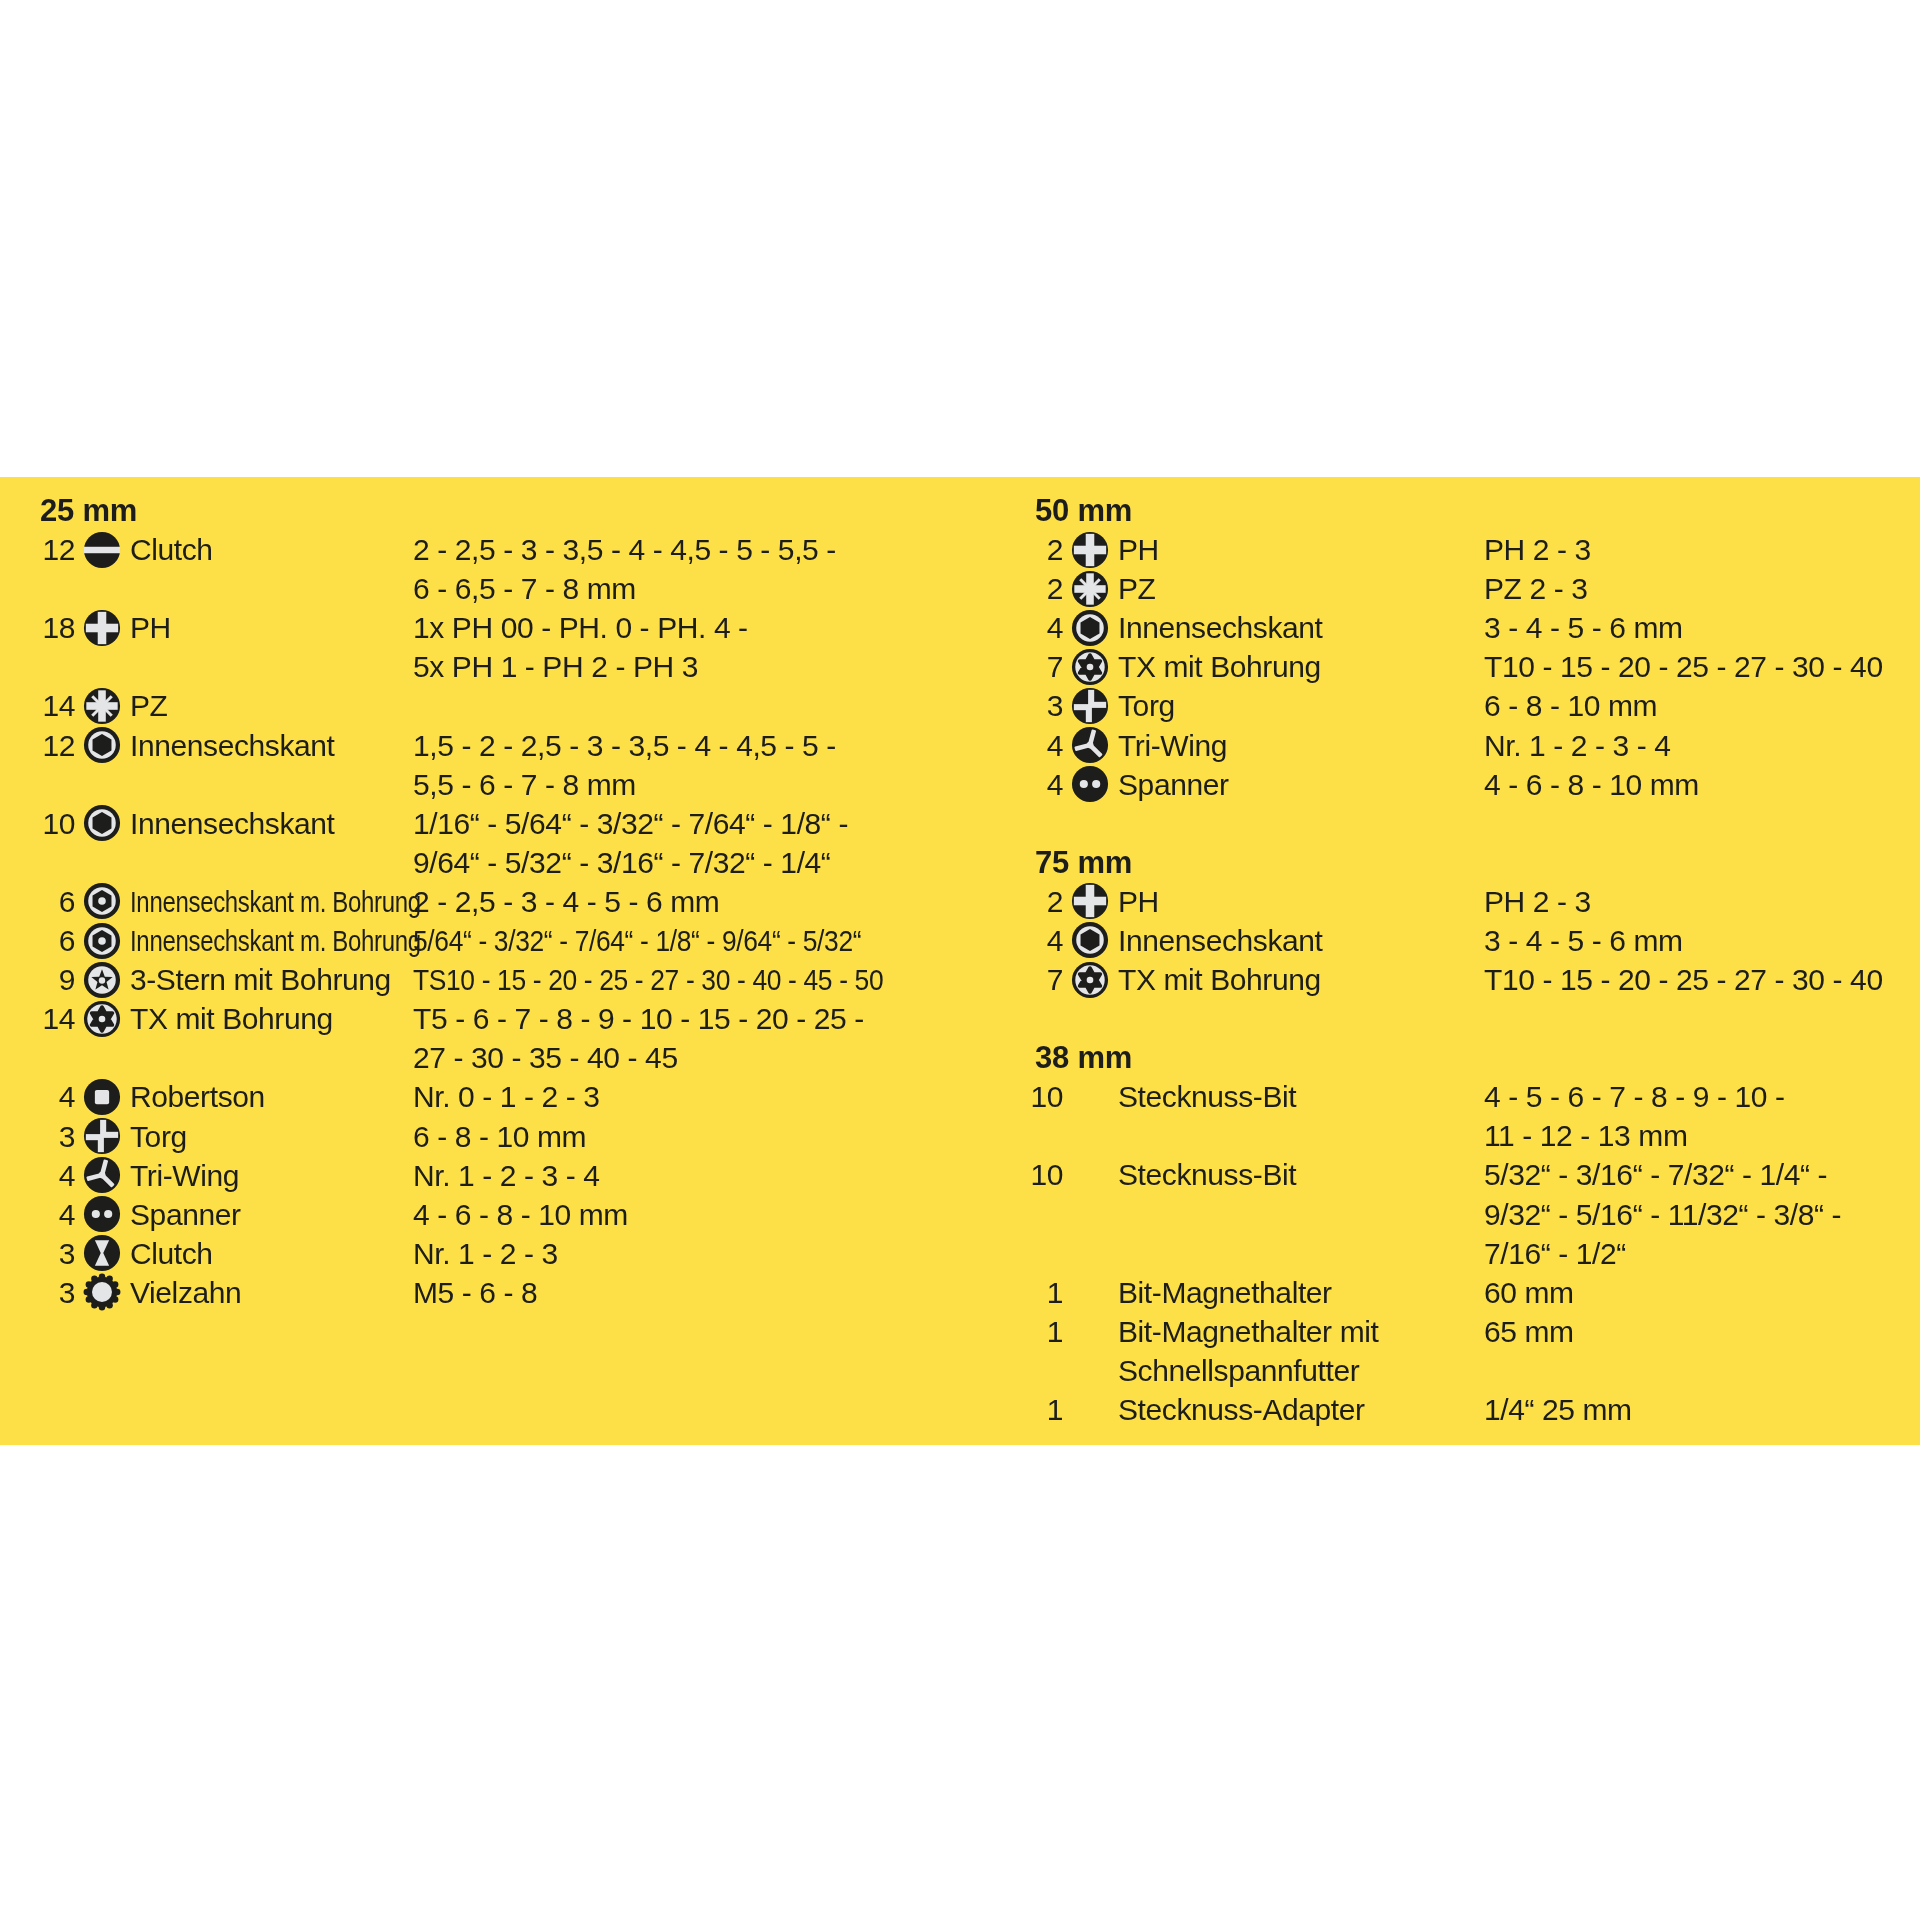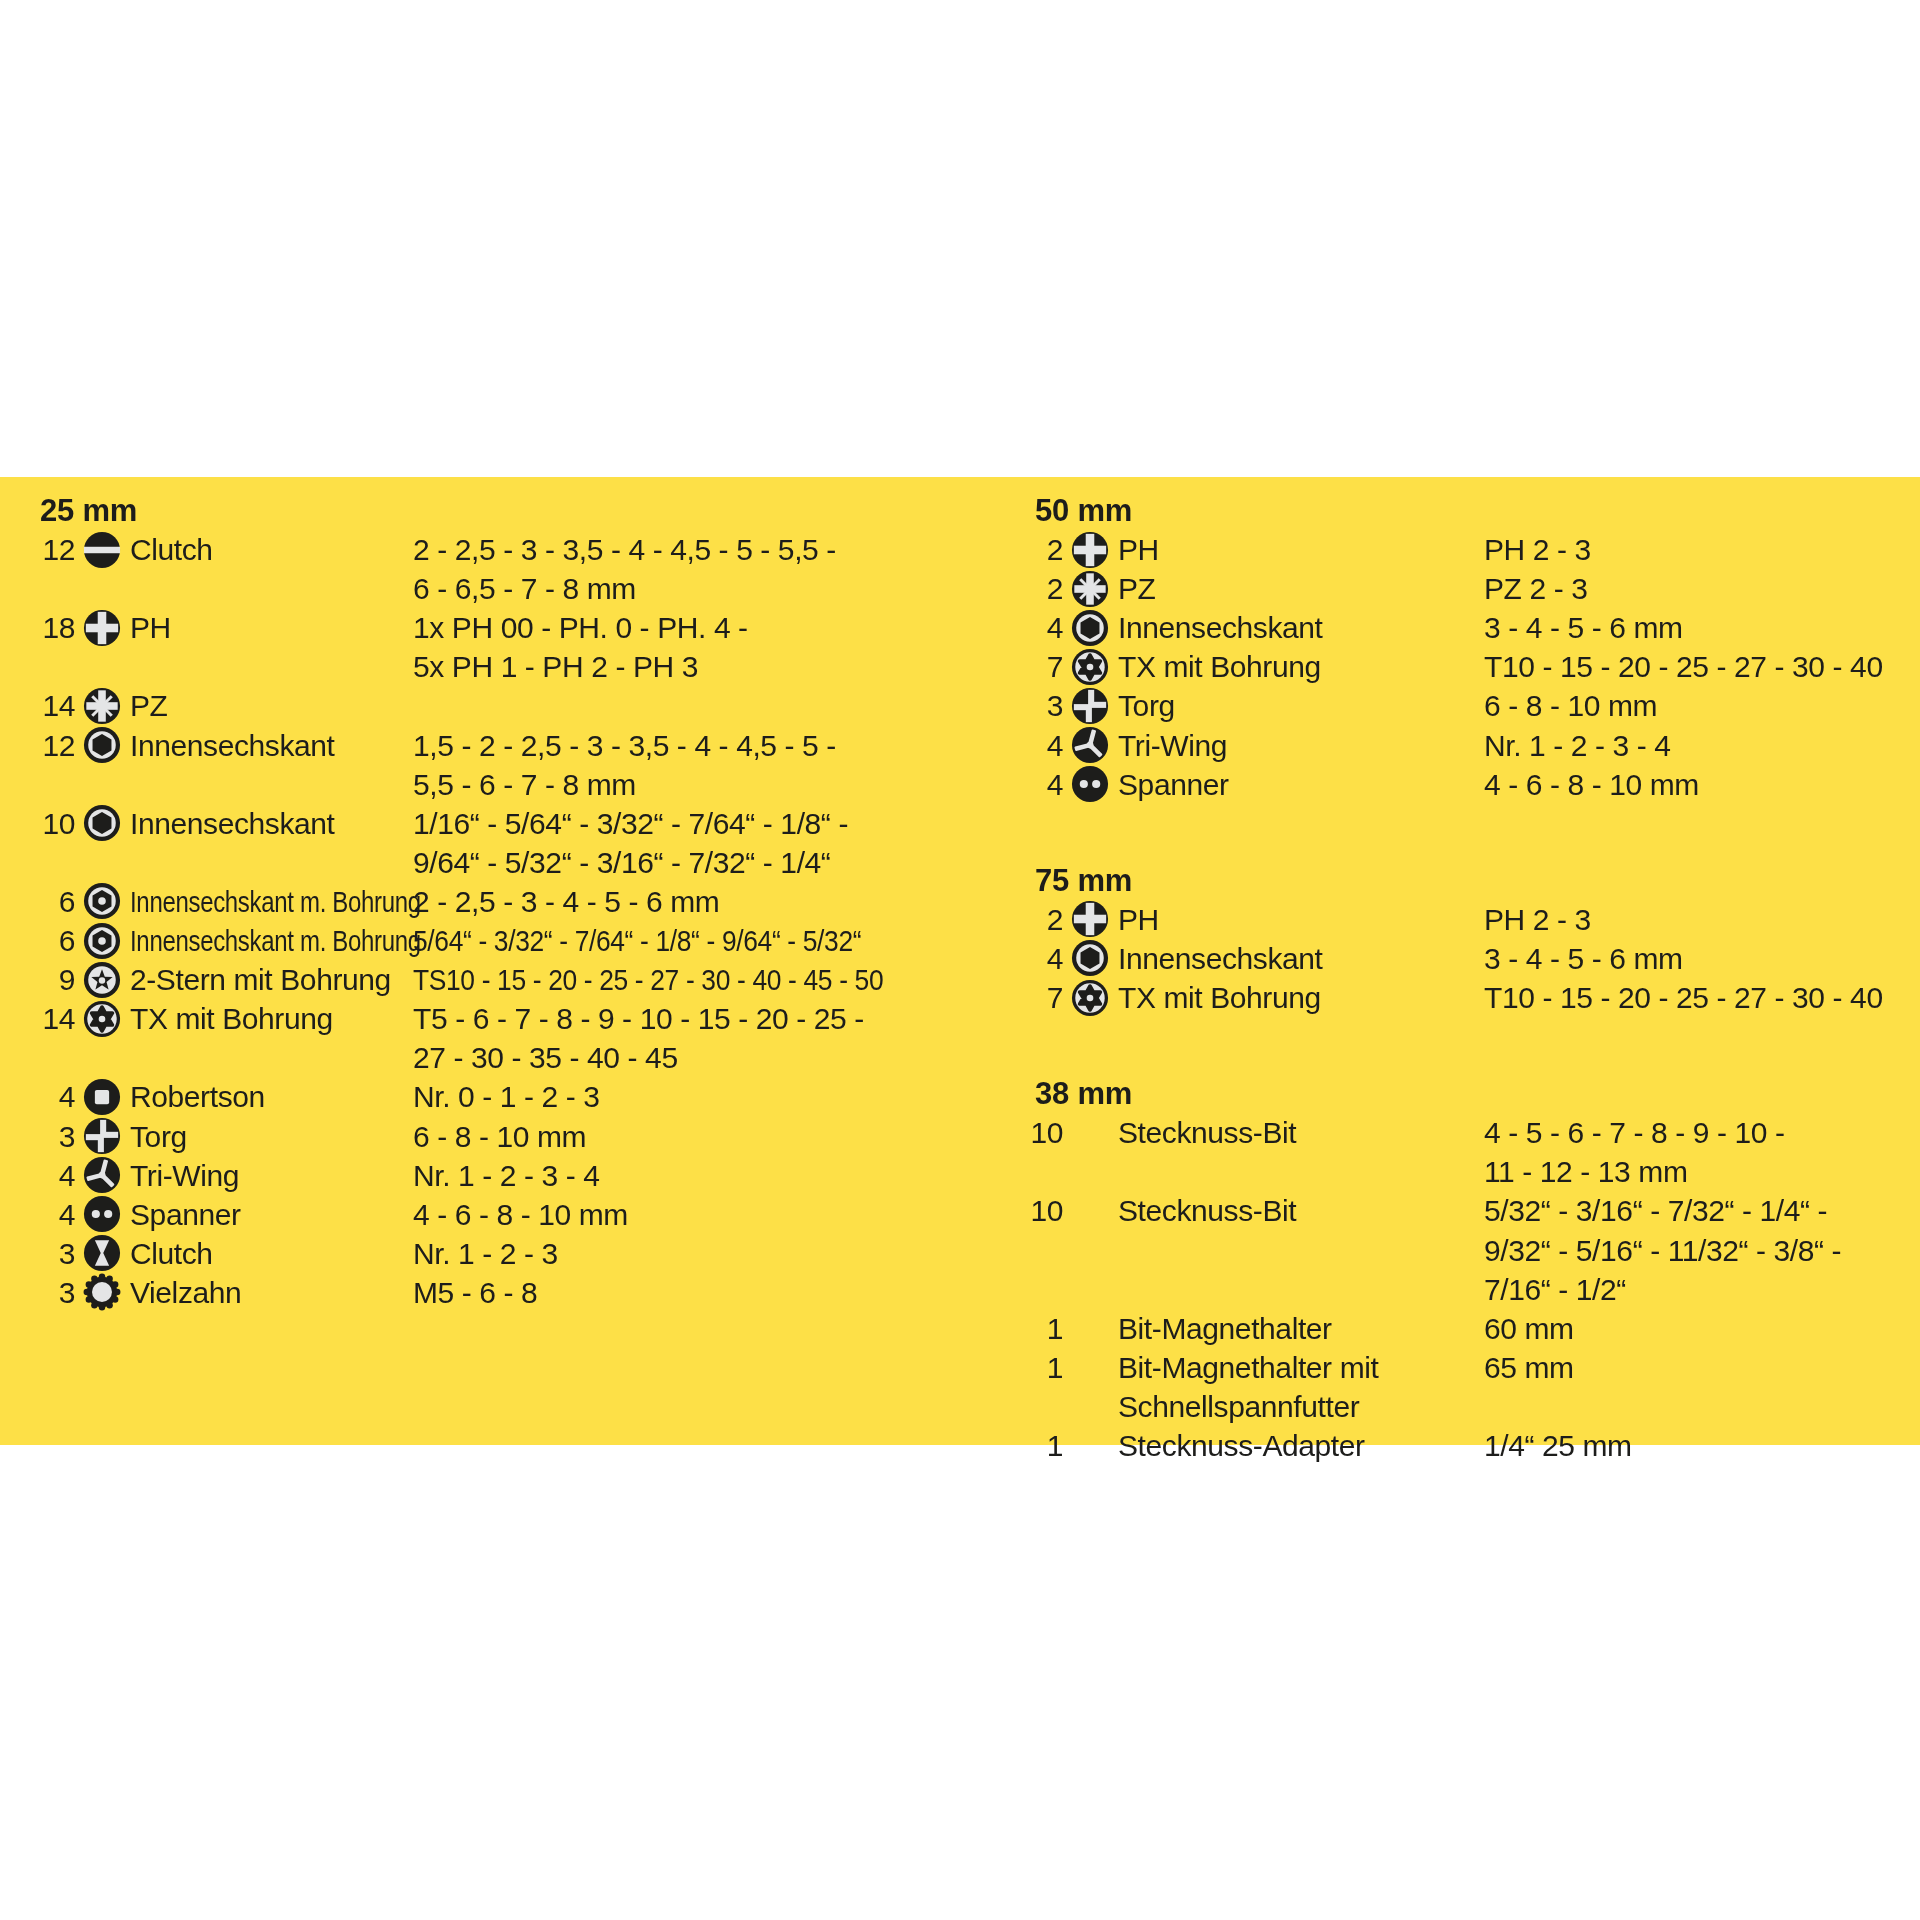--- a/index.html
+++ b/index.html
@@ -4,21 +4,21 @@
 <style>
   html,body{margin:0;padding:0;}
   body{
     width:1920px;height:1920px;background:#ffffff;overflow:hidden;
     font-family:"Liberation Sans",sans-serif;color:#1d1d1b;position:relative;
   }
   .panel{position:absolute;left:0;top:477px;width:1920px;height:968px;background:#fde047;}
   .col{position:absolute;top:14px;}
   .col-left{left:30px;width:940px;}
   .col-right{left:1025px;width:895px;}
-  .section + .section{margin-top:57px;}
+  .section + .section{margin-top:39px;}
   .heading{
     font-weight:bold;font-size:31px;line-height:39.1px;padding-left:10px;
     letter-spacing:-0.2px;white-space:pre;
   }
   .row{display:flex;align-items:flex-start;}
   .count{
     flex:none;width:45px;text-align:right;font-size:30px;line-height:39.1px;
     letter-spacing:-0.4px;white-space:pre;
   }
   .col-right .count{width:38px;}
@@ -141,21 +141,21 @@
         <div class="row cond-value">
           <span class="count">9</span>
           <span class="iconbox">
             <svg width="38" height="38" viewBox="0 0 40 40" aria-hidden="true">
               <circle cx="20" cy="20" r="19" fill="#1d1d1b"></circle>
               <circle cx="20" cy="20" r="14.5" fill="#e4e5e6"></circle>
               <polygon points="20,8.7 17.06,16.46 8.78,16.85 15.24,22.05 13.06,30.05 20,25.5 26.94,30.05 24.76,22.05 31.22,16.85 22.94,16.46" fill="#1d1d1b"></polygon>
               <circle cx="20" cy="20.5" r="3.4" fill="#e4e5e6"></circle>
             </svg>
           </span>
-          <span class="label">2-Stern mit Bohrung</span>
+          <span class="label">3-Stern mit Bohrung</span>
           <span class="value">TS10 - 15 - 20 - 25 - 27 - 30 - 40 - 45 - 50</span>
         </div>
         <div class="row">
           <span class="count">14</span>
           <span class="iconbox">
             <svg width="38" height="38" viewBox="0 0 40 40" aria-hidden="true">
               <circle cx="20" cy="20" r="19" fill="#1d1d1b"></circle>
               <circle cx="20" cy="20" r="15.5" fill="#e4e5e6"></circle>
               <polygon points="20,7.5 16.5,13.94 9.17,13.75 13,20 9.17,26.25 16.5,26.06 20,32.5 23.5,26.06 30.83,26.25 27,20 30.83,13.75 23.5,13.94" fill="#1d1d1b" stroke="#1d1d1b" stroke-width="4" stroke-linejoin="round"></polygon>
               <circle cx="20" cy="20" r="3.5" fill="#e4e5e6"></circle>

